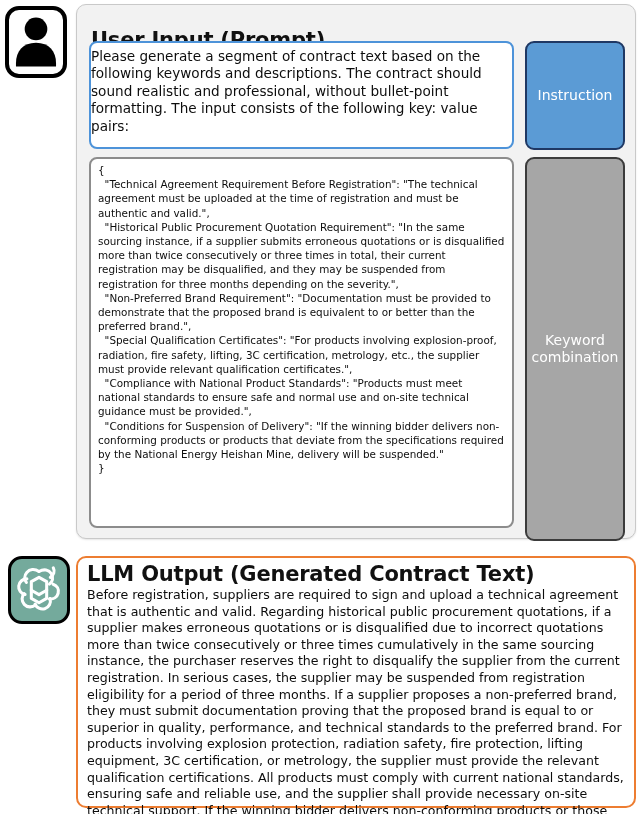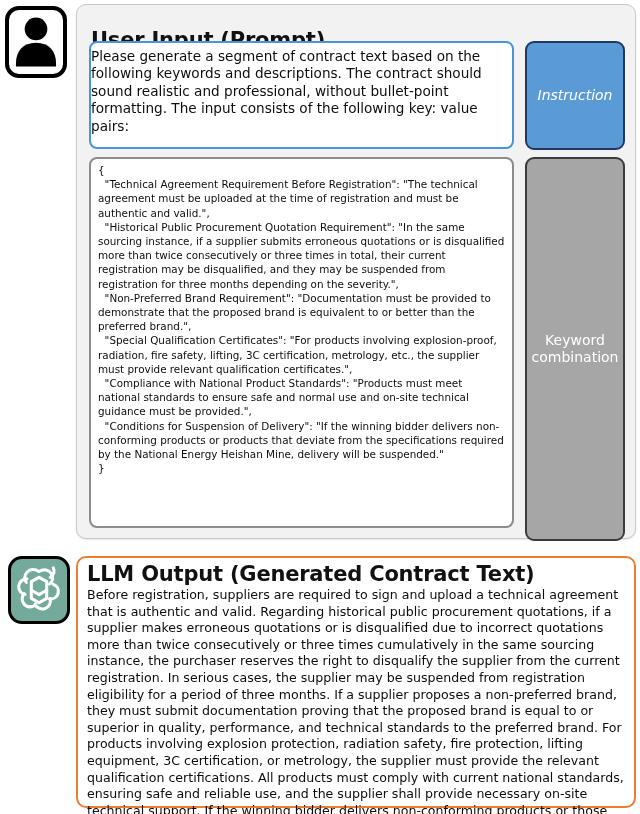--- a/index.html
+++ b/index.html
@@ -111,21 +111,20 @@
     line-height: 17px;
     border-radius: 9px;
   }
   .tag-instruction {
     left: 448px;
     top: 36px;
     width: 100px;
     height: 109px;
     background: #5b9bd5;
     border: 2px solid #1f3864;
-    font-style: italic;
   }
   .tag-keyword {
     left: 448px;
     top: 152px;
     width: 100px;
     height: 384px;
     background: #a6a6a6;
     border: 2px solid #3b3b3b;
   }
 

